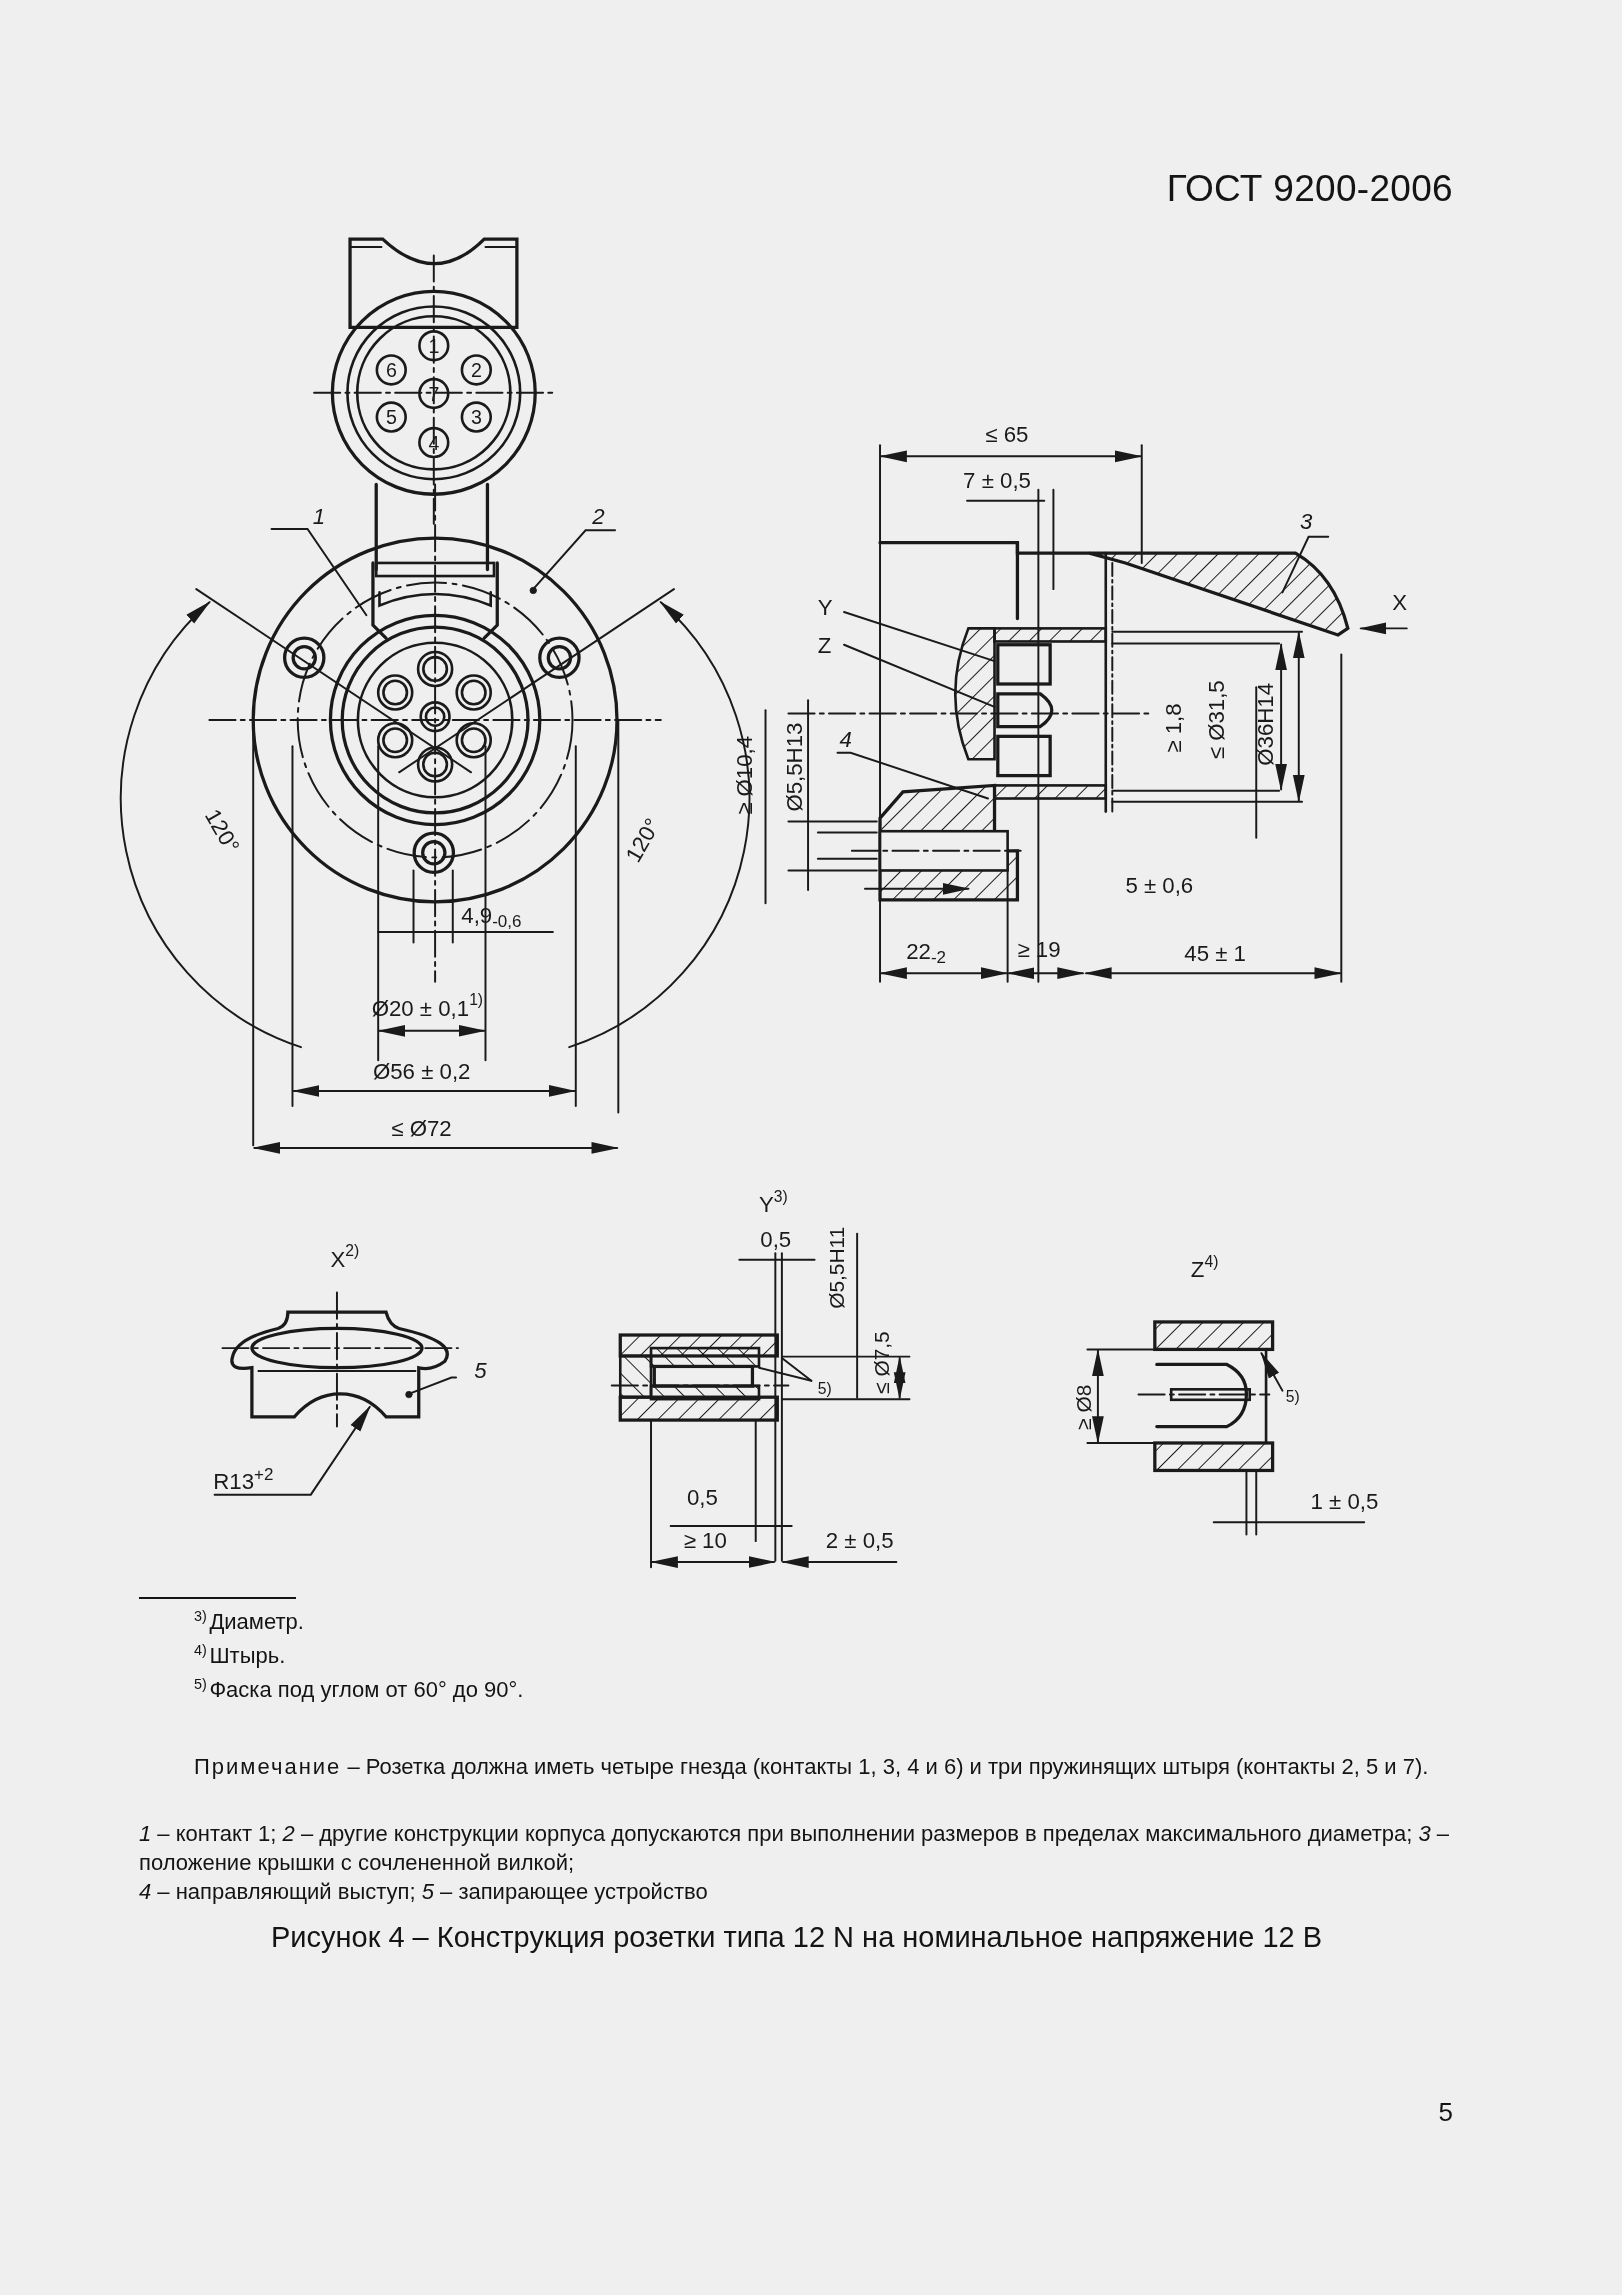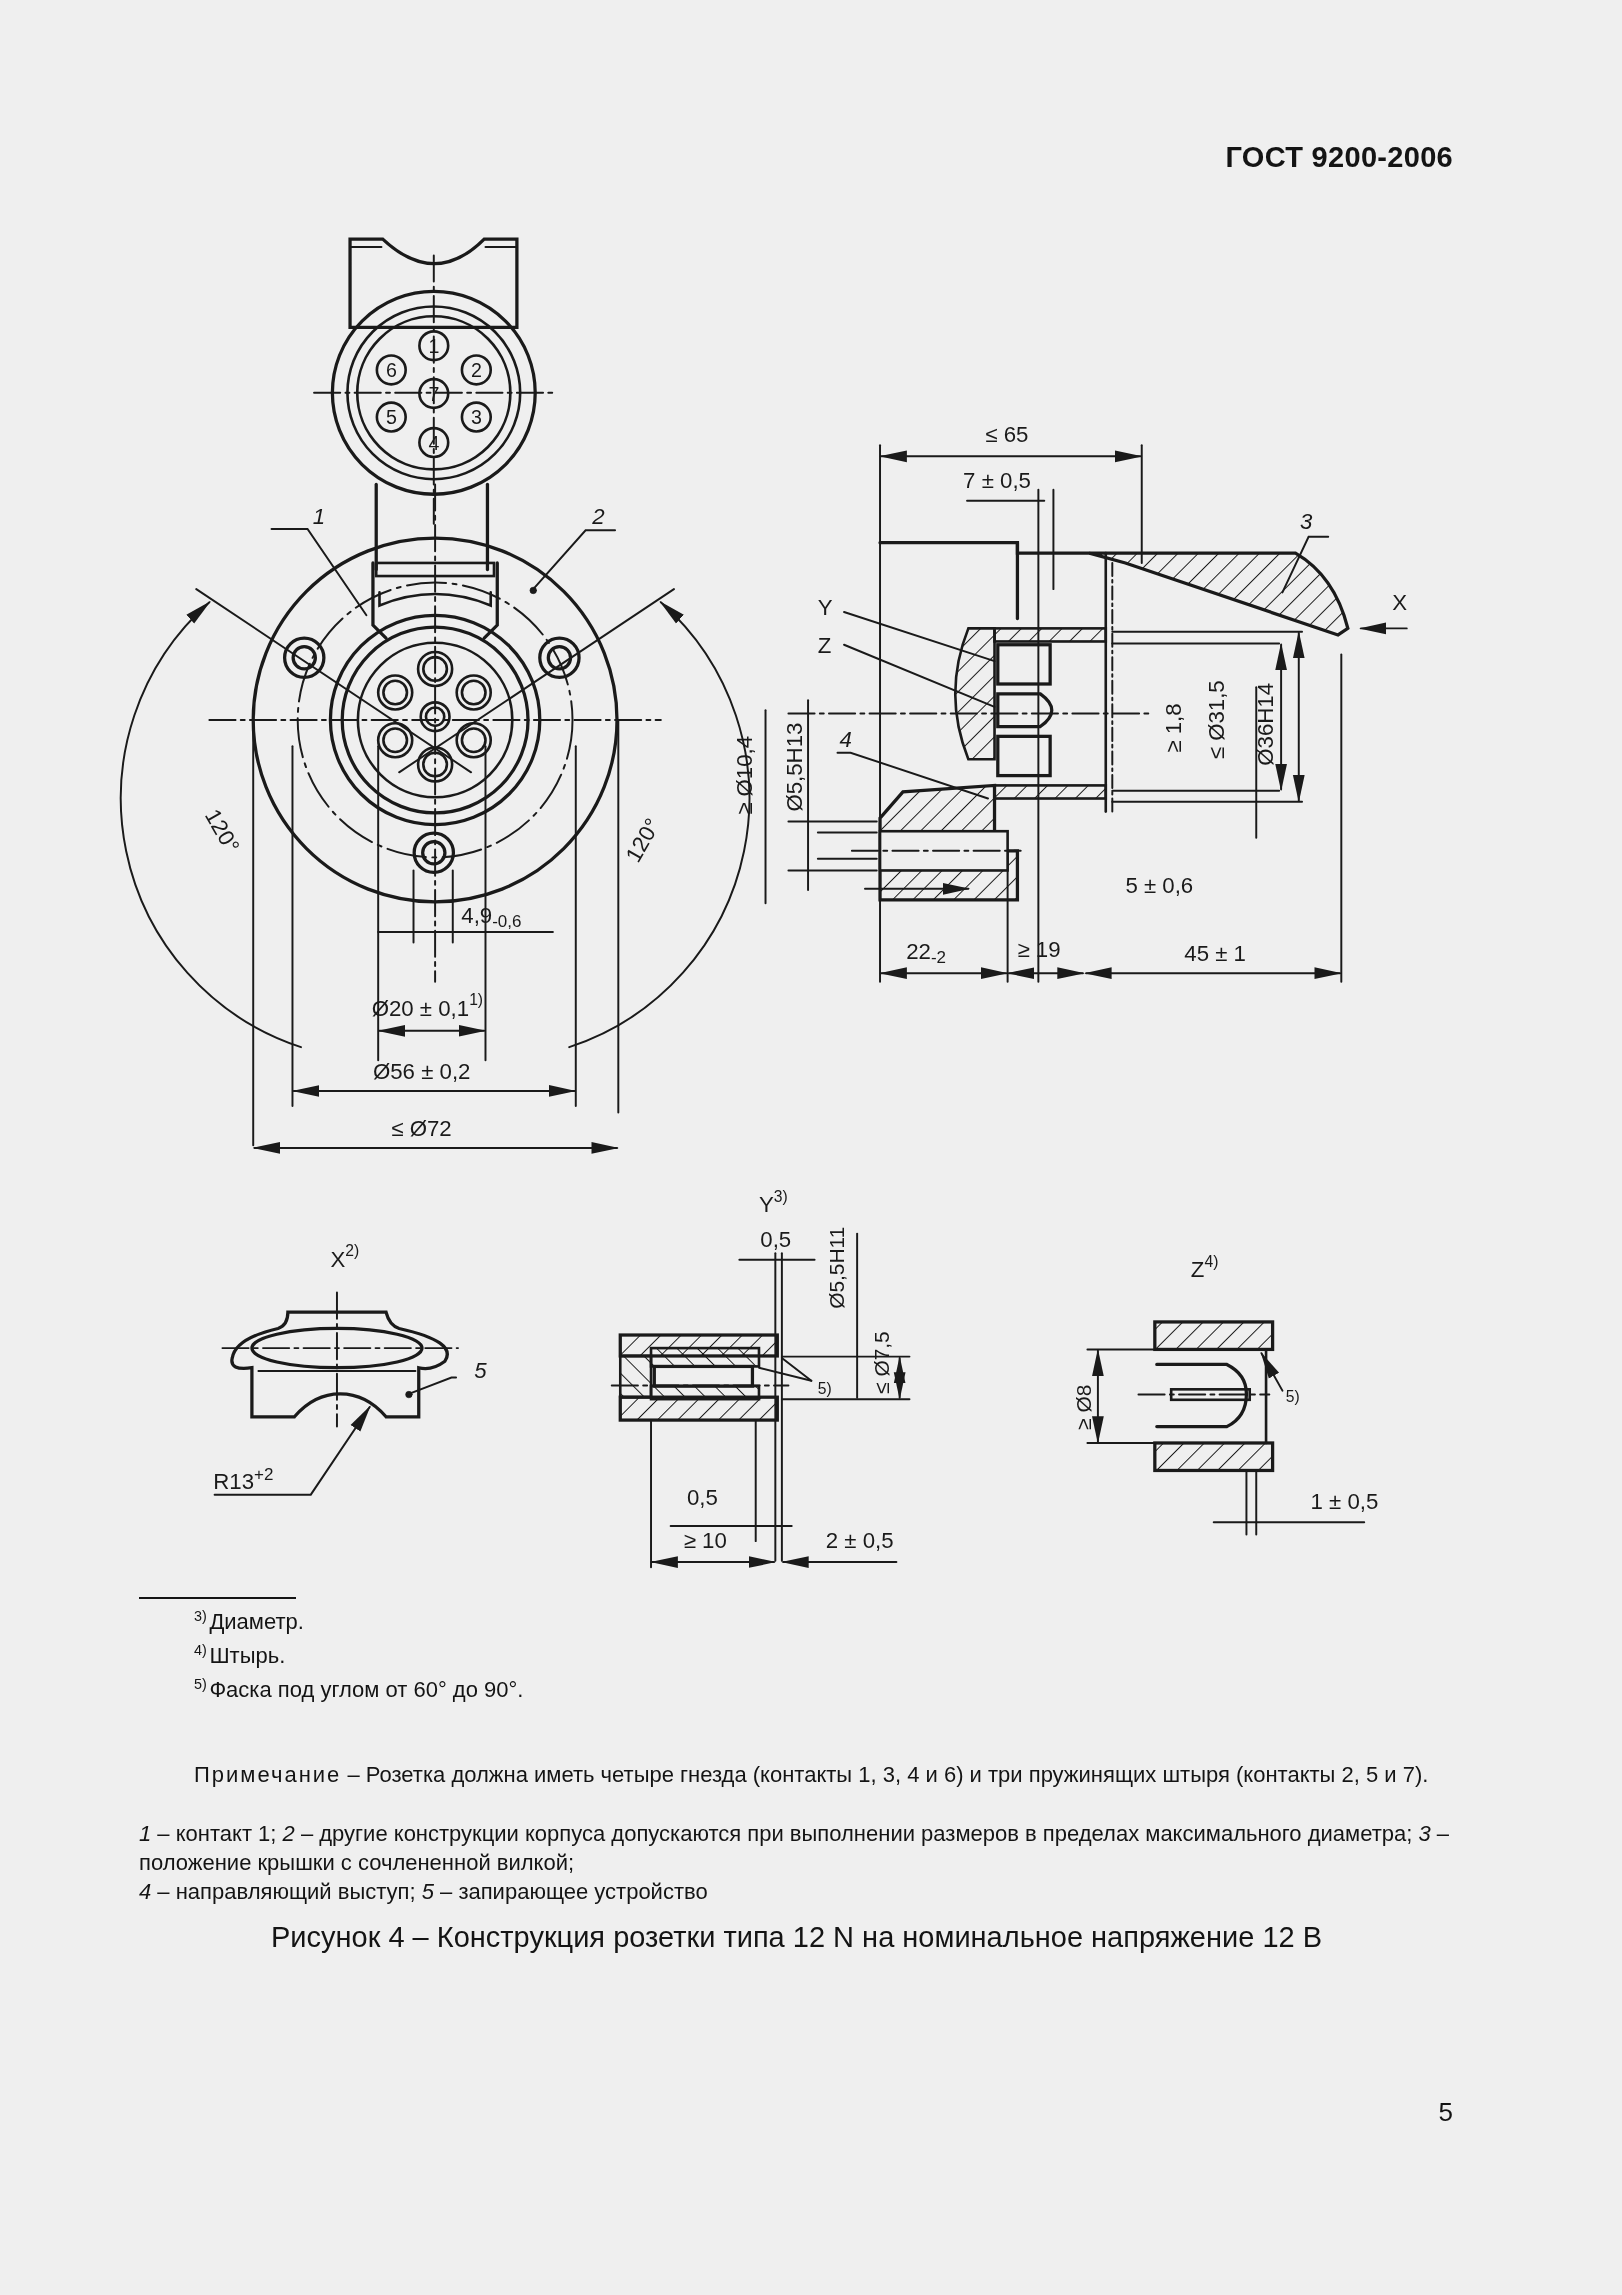--- a/index.html
+++ b/index.html
@@ -5,22 +5,22 @@
   html, body { margin: 0; padding: 0; }
   body {
     width: 1622px; height: 2295px;
     background: #efefef;
     position: relative;
     overflow: hidden;
     font-family: "Liberation Sans", "DejaVu Sans", sans-serif;
     color: #141414;
   }
   .header-code {
-    position: absolute; right: 169px; top: 141px;
-    font-size: 29px; font-weight: bold; letter-spacing: 0.3px;
+    position: absolute; right: 169px; top: 168px;
+    font-size: 37px; font-weight: normal; letter-spacing: 0.3px;
   }
   svg.drawing {
     position: absolute; left: 0; top: 0;
     width: 1622px; height: 1597px;
   }
   svg.drawing text {
     font-family: "Liberation Sans", "DejaVu Sans", sans-serif;
     fill: #1a1a1a;
   }
   .footnote-rule {
@@ -30,21 +30,20 @@
   .footnotes {
     position: absolute; left: 194px; top: 1602px;
     font-size: 22px; line-height: 29px;
     font-family: "Liberation Sans", sans-serif;
   }
   .footnotes .fn sup { font-size: 14.4px; vertical-align: 7.9px; margin-right: 2.6px; }
   .note {
     position: absolute; left: 139px; top: 1752px; width: 1315px;
     font-size: 22px; line-height: 30px; text-indent: 55px;
     text-align: justify;
-    margin-top: 8px;
   }
   .note .note-label { letter-spacing: 2px; }
   .legend {
     position: absolute; left: 139px; top: 1819px; width: 1315px;
     font-size: 22px; line-height: 29px; 
   }
   .legend i { font-style: italic; }
   .caption {
     position: absolute; left: 139px; top: 1921px; width: 1315px;
     font-size: 29px; text-align: center;

